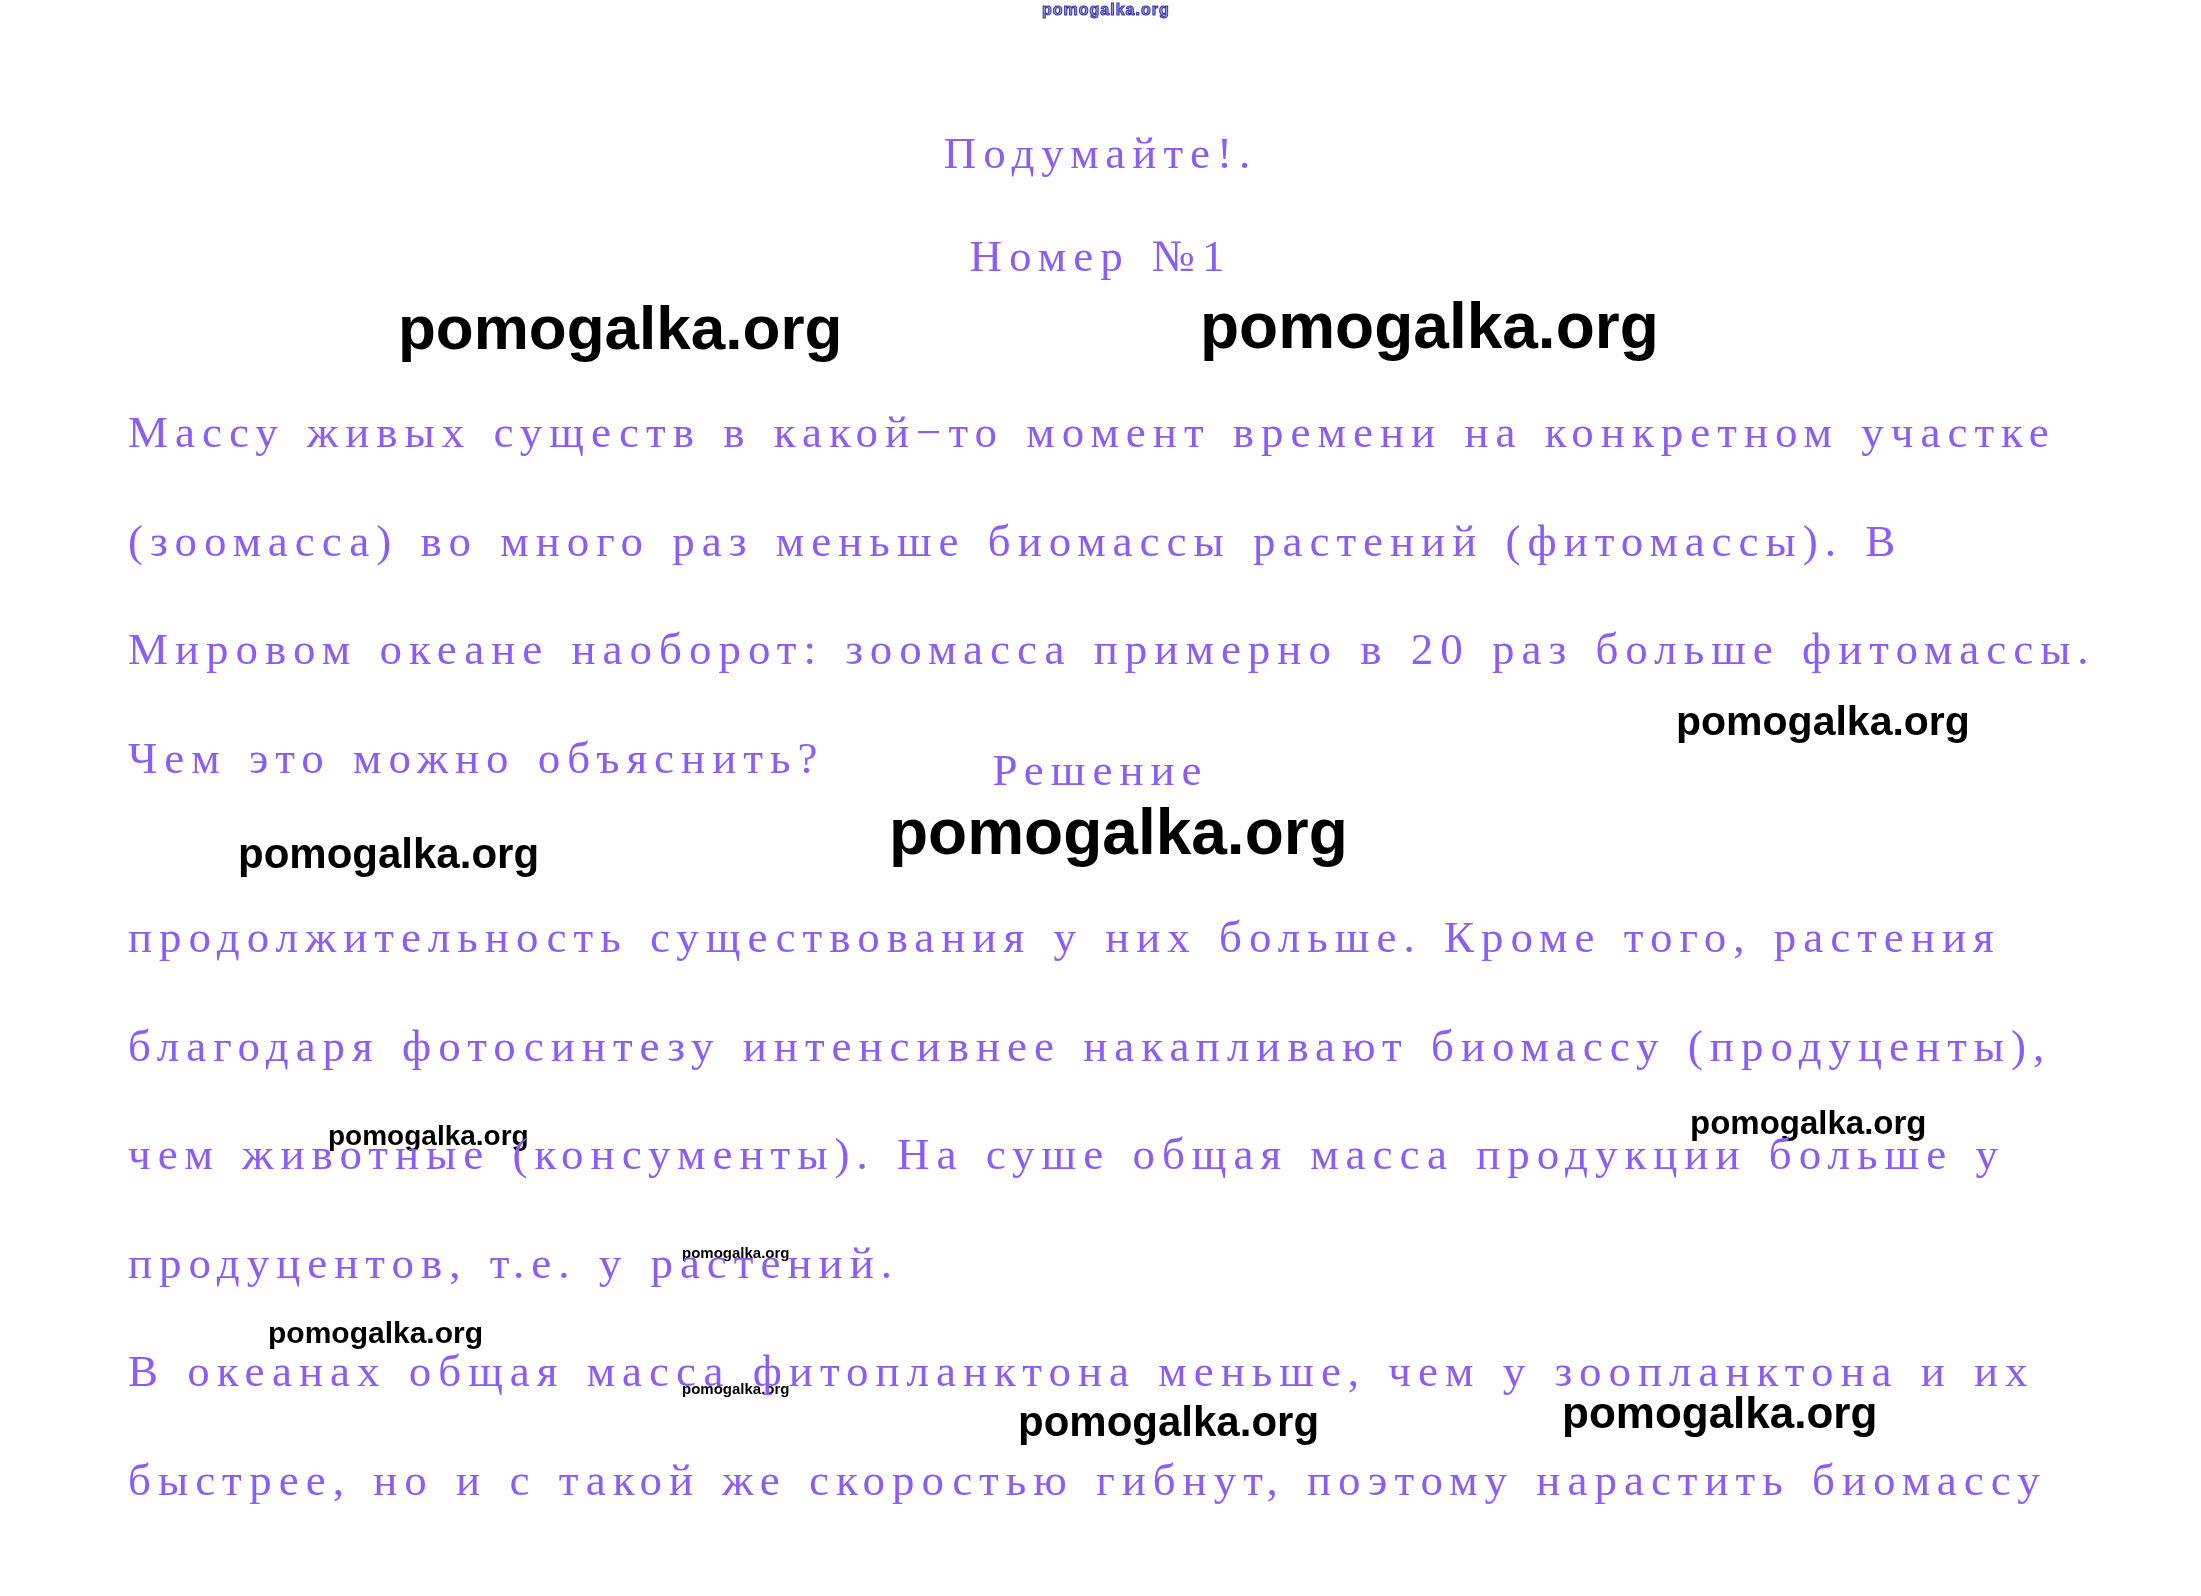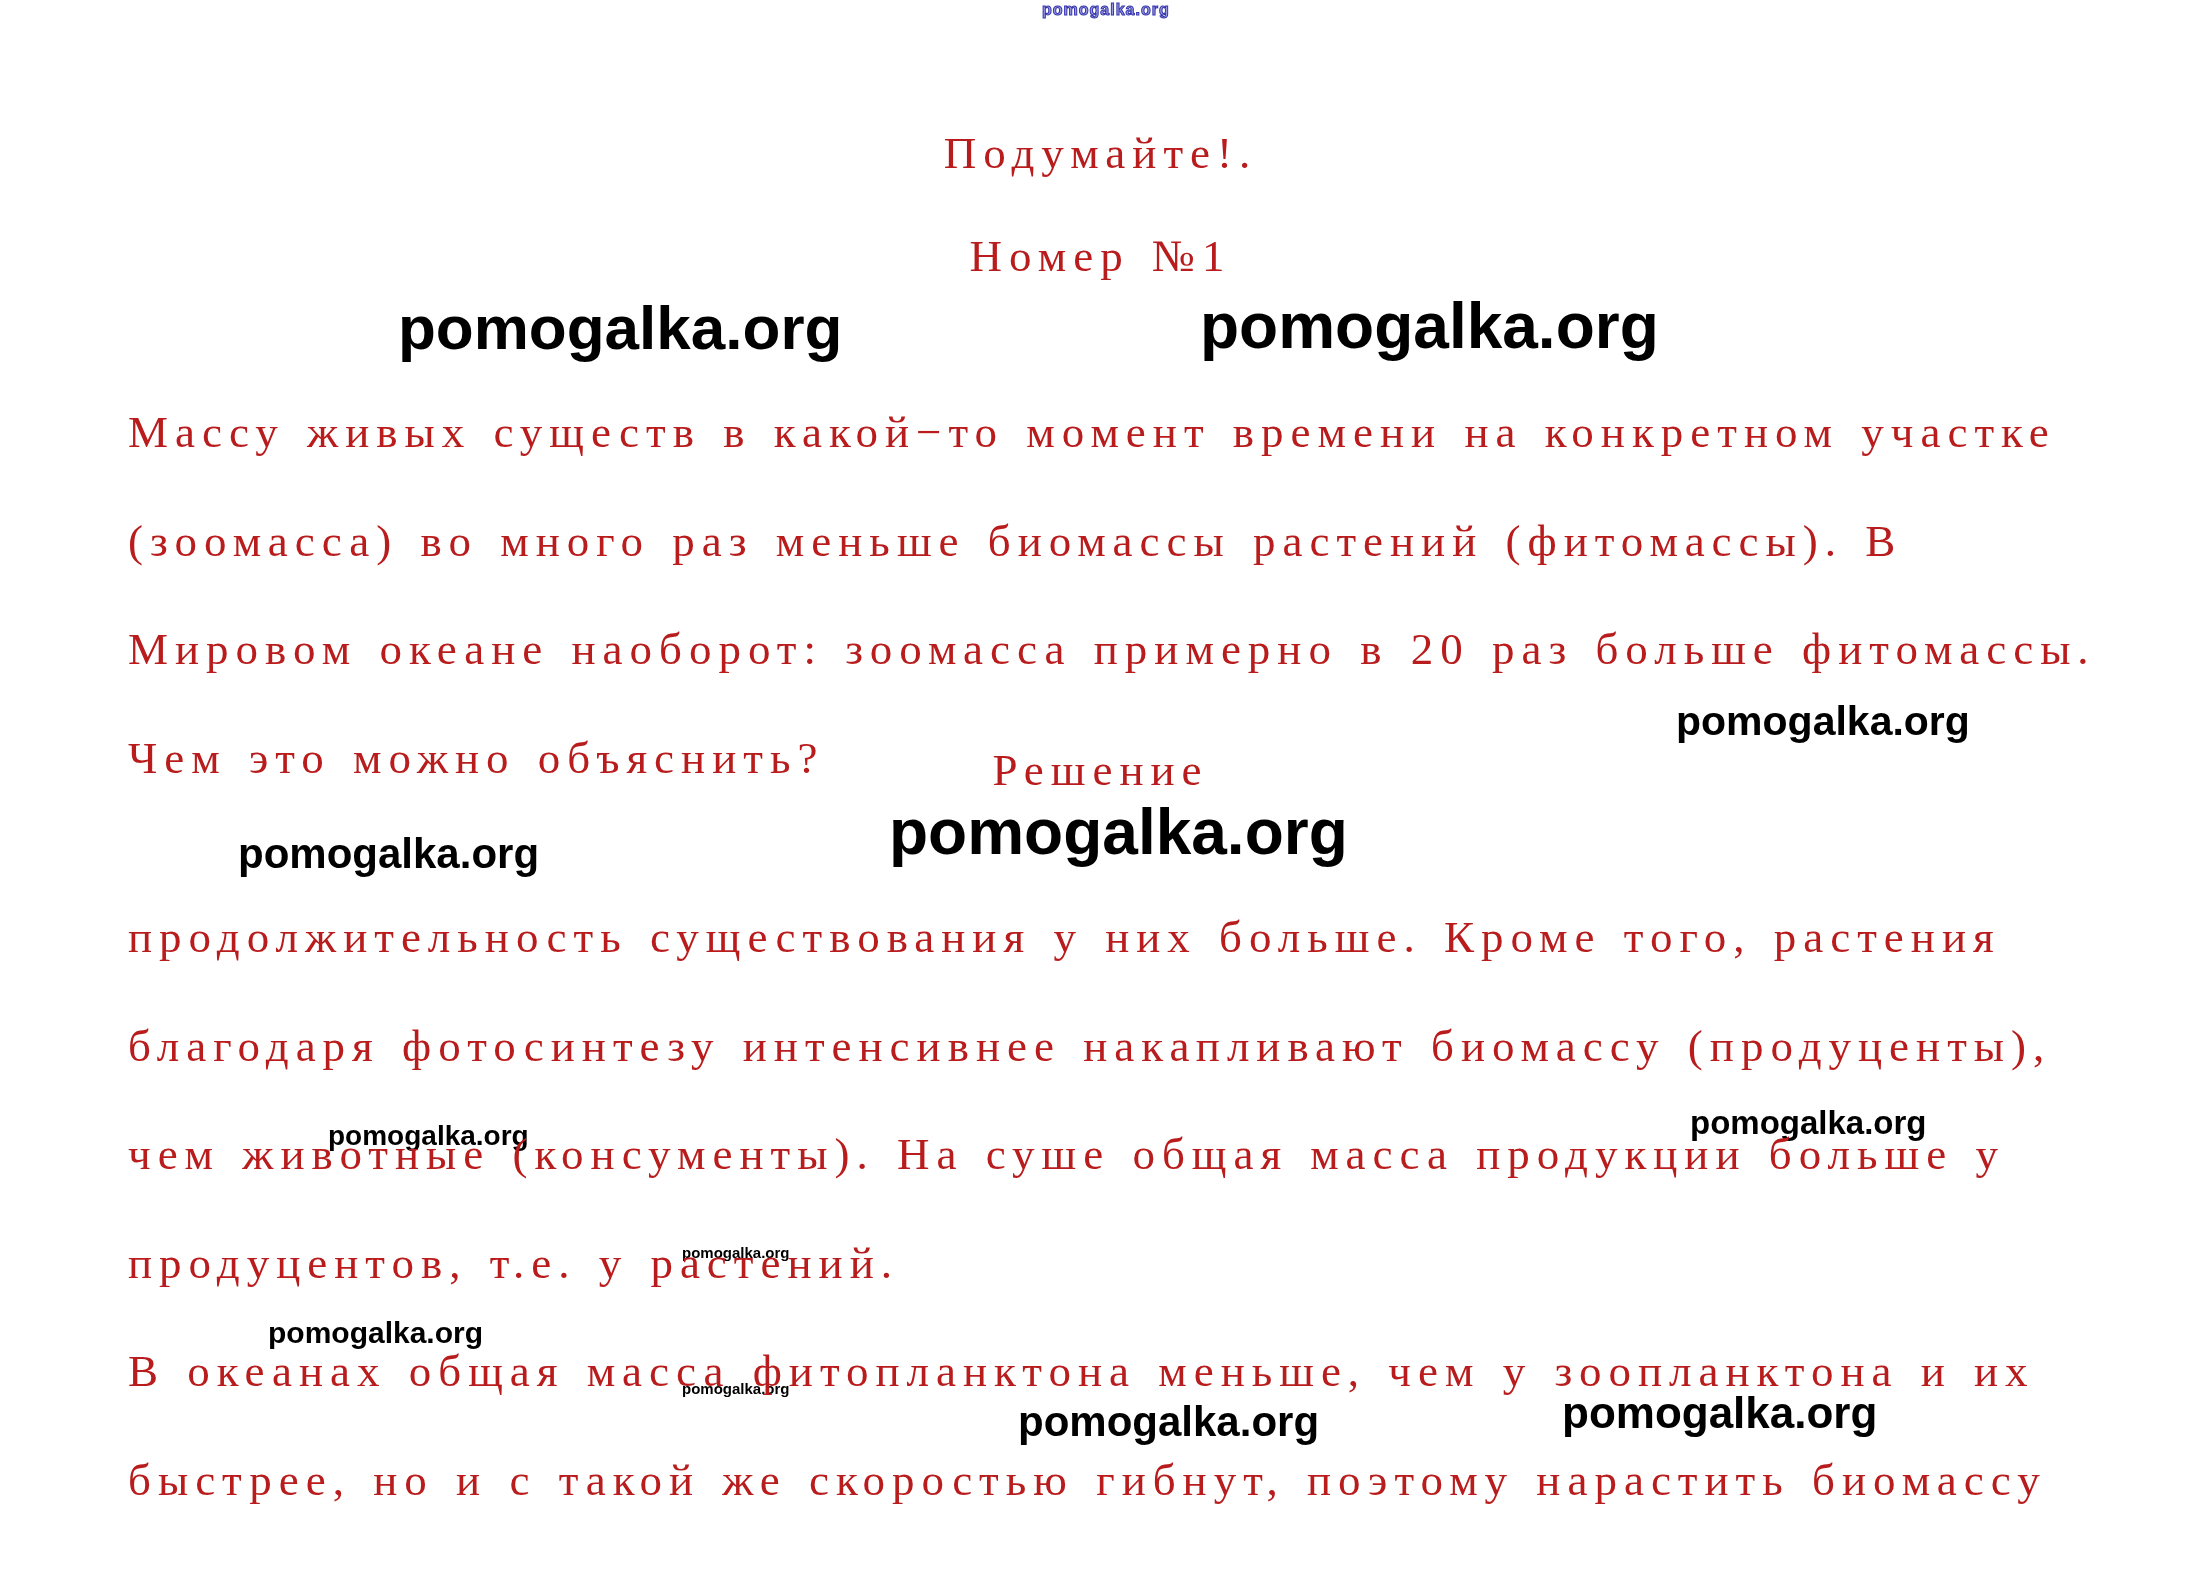--- a/index.html
+++ b/index.html
@@ -10,21 +10,21 @@
     background: #ffffff;
     overflow: hidden;
     color: #000000;
   }
   
   .serif {
     font-family: "Liberation Serif", "DejaVu Serif", serif;
     font-size: 45px;
     letter-spacing: 7px;
     word-spacing: 4px;
-    color: #b91c1c;
+    color: #8b5cf6;
     white-space: nowrap;
   }
   .heading {
     position: absolute;
     left: 0;
     width: 100%;
     text-align: center;
     line-height: 1.0;
   }
   .para {

